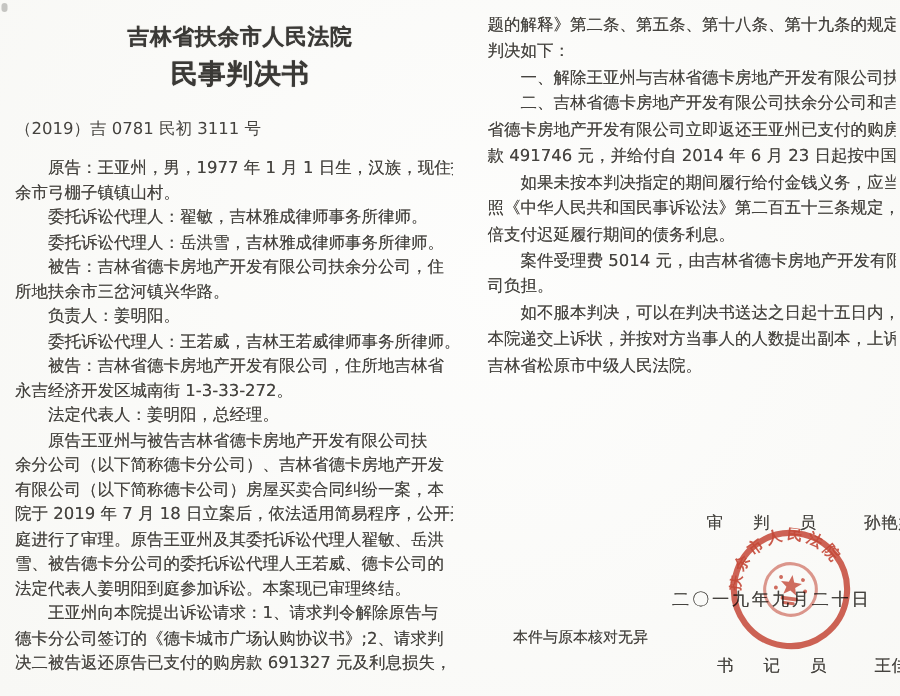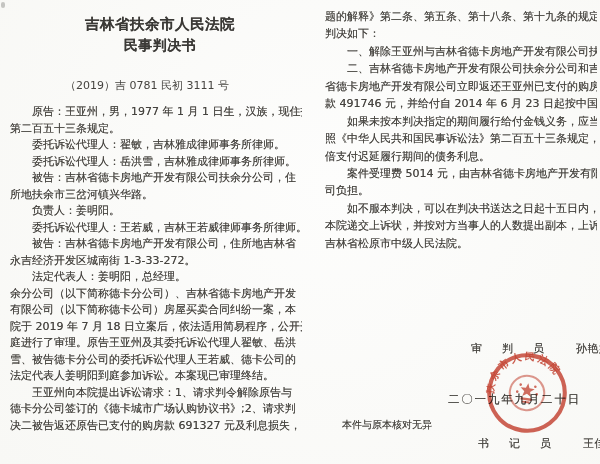--- a/index.html
+++ b/index.html
@@ -23,27 +23,27 @@
   .court-title {
     position: absolute; left: 18px; top: 15px; width: 284px;
     text-align: center;
     font-size: 14.5px; font-weight: 600; letter-spacing: .5px;
     color: #3a3936;
     text-shadow: 0 0 .5px rgba(70,65,60,.8);
   }
   .doc-type {
     position: absolute; left: 18px; top: 37px; width: 284px;
     text-align: center;
-    font-size: 14px; font-weight: 600; letter-spacing: .5px;
+    font-size: 18px; font-weight: 600; letter-spacing: .5px;
     color: #3a3936;
     text-shadow: 0 0 .5px rgba(70,65,60,.8);
   }
   .case-no {
     position: absolute; left: 10px; top: 78px; width: 274px;
-    text-align: center; padding-right: 14px;
+    text-align: left; padding-right: 14px;
     font-size: 11px; color: #45433f;
   }
   .body-lines .line {
     white-space: pre;
     font-size: 11px;
     color: #45433f;
     text-shadow: 0 0 .4px rgba(70,65,60,.7);
     overflow: hidden;
   }
   .left-lines {
@@ -92,30 +92,31 @@
 <div class="page">
 
   <div class="speck"></div>
 
   <div>
     <div class="court-title">吉林省扶余市人民法院</div>
     <div class="doc-type">民事判决书</div>
     <div class="case-no">（2019）吉 0781 民初 3111 号</div>
     <div class="body-lines left-lines">
         <div class="line">　　原告：王亚州，男，1977 年 1 月 1 日生，汉族，现住扶</div>
-        <div class="line">第二百五十三条规定。</div>
+        <div class="line">余市弓棚子镇镇山村。</div>
         <div class="line">　　委托诉讼代理人：翟敏，吉林雅成律师事务所律师。</div>
         <div class="line">　　委托诉讼代理人：岳洪雪，吉林雅成律师事务所律师。</div>
         <div class="line">　　被告：吉林省德卡房地产开发有限公司扶余分公司，住</div>
         <div class="line">所地扶余市三岔河镇兴华路。</div>
         <div class="line">　　负责人：姜明阳。</div>
         <div class="line">　　委托诉讼代理人：王若威，吉林王若威律师事务所律师。</div>
         <div class="line">　　被告：吉林省德卡房地产开发有限公司，住所地吉林省</div>
         <div class="line">永吉经济开发区城南街 1-3-33-272。</div>
         <div class="line">　　法定代表人：姜明阳，总经理。</div>
+        <div class="line">　　原告王亚州与被告吉林省德卡房地产开发有限公司扶</div>
         <div class="line">余分公司（以下简称德卡分公司）、吉林省德卡房地产开发</div>
         <div class="line">有限公司（以下简称德卡公司）房屋买卖合同纠纷一案，本</div>
         <div class="line">院于 2019 年 7 月 18 日立案后，依法适用简易程序，公开开</div>
         <div class="line">庭进行了审理。原告王亚州及其委托诉讼代理人翟敏、岳洪</div>
         <div class="line">雪、被告德卡分公司的委托诉讼代理人王若威、德卡公司的</div>
         <div class="line">法定代表人姜明阳到庭参加诉讼。本案现已审理终结。</div>
         <div class="line">　　王亚州向本院提出诉讼请求：1、请求判令解除原告与</div>
         <div class="line">德卡分公司签订的《德卡城市广场认购协议书》;2、请求判</div>
         <div class="line">决二被告返还原告已支付的购房款 691327 元及利息损失，</div>
       </div>

